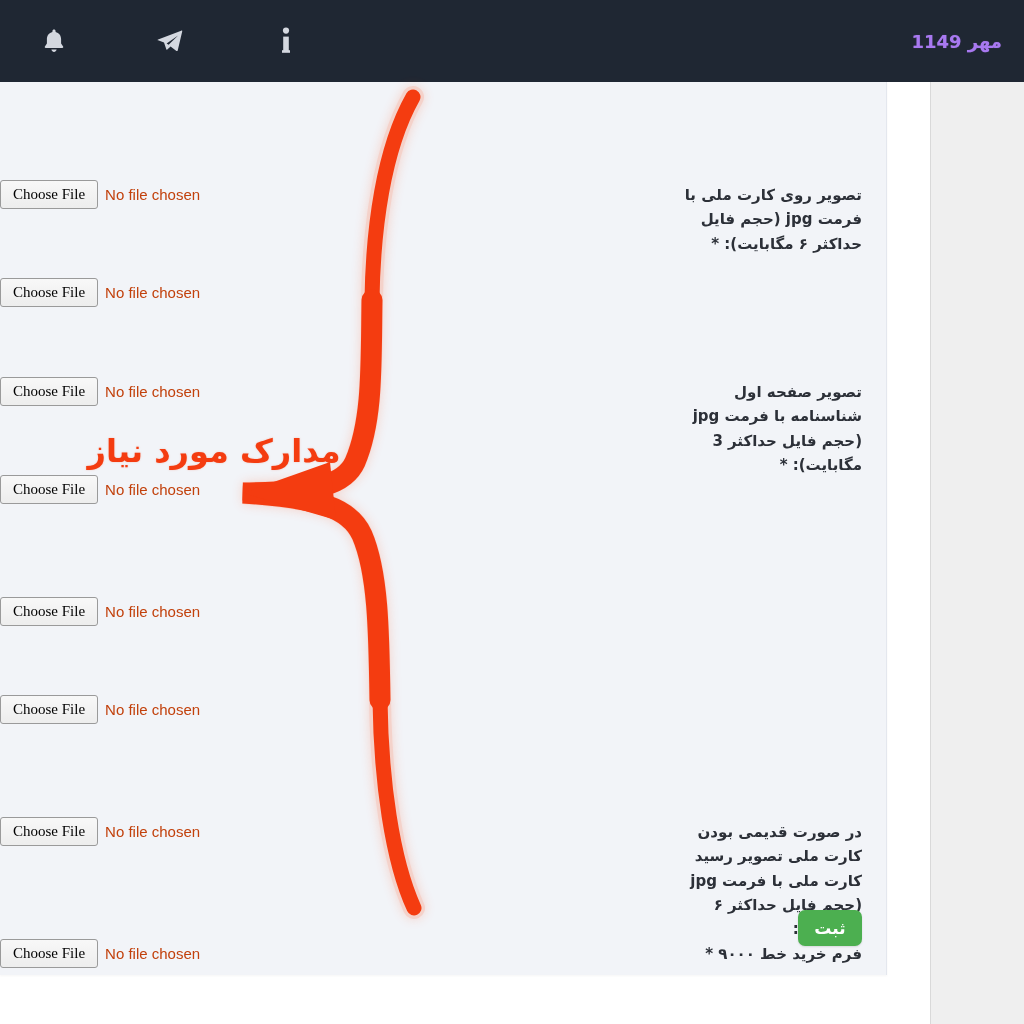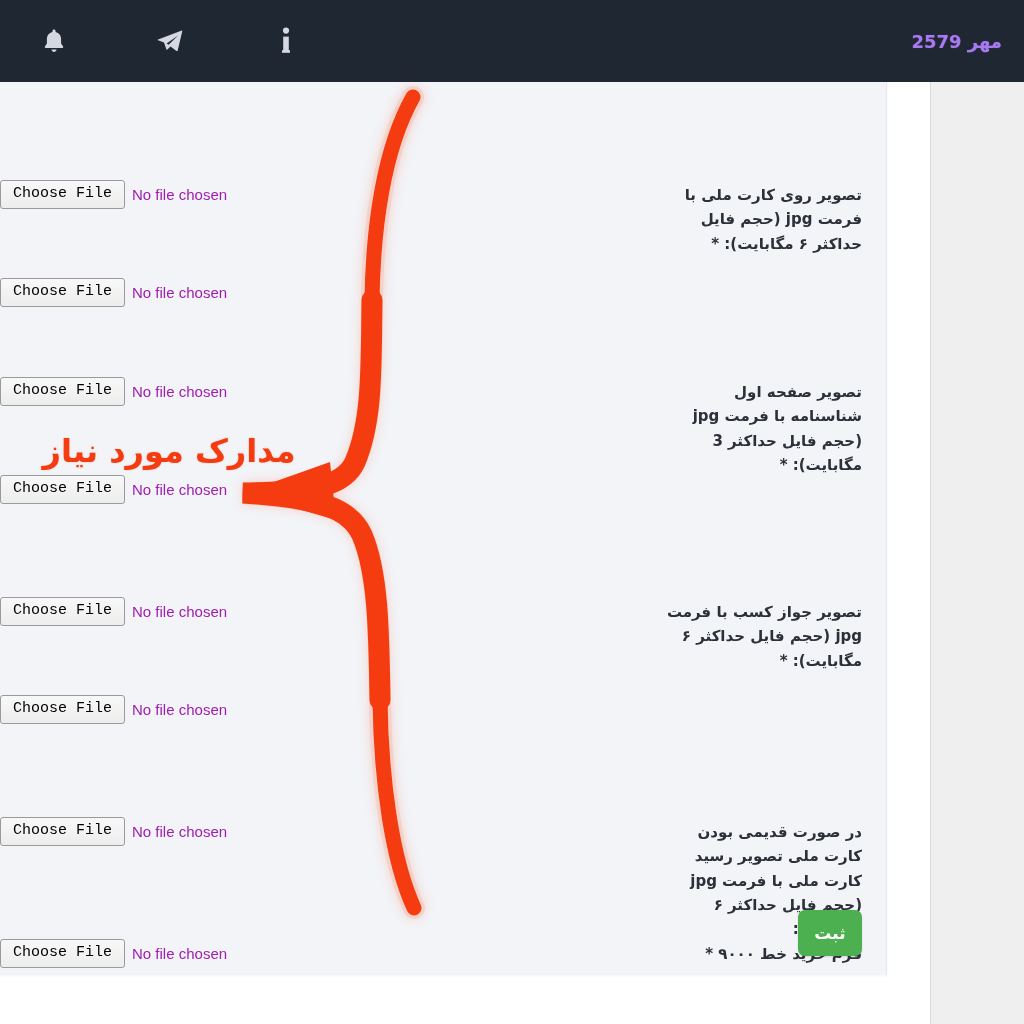--- a/index.html
+++ b/index.html
@@ -131,65 +131,66 @@
     align-items: center;
     gap: 7px;
     margin-left: 0;
     transform: translateX(-0px);
   }
 
   
   .form-row { position: absolute; left: 0; right: 0; margin: 0; }
 
   .choose-btn {
-    font-family: Liberation Mono, monospace;
+    font-family: Liberation Serif, serif;
     font-size: 15px;
     color: #000000;
     background: linear-gradient(#f8f8f8, #ededed);
     border: 1px solid #9a9a9a;
     border-radius: 3px;
     padding: 4px 12px 5px 12px;
     line-height: 1.2;
     cursor: pointer;
     white-space: nowrap;
   }
 
   .no-file {
     font-family: "Liberation Sans", "DejaVu Sans", sans-serif;
     font-size: 15px;
-    color: #a21caf;
+    color: #c2410c;
     white-space: nowrap;
   }
 
   
   .submit-wrap {
     position: absolute;
     right: 24px;
     top: 828px;
     direction: rtl;
   }
   .submit-btn {
     background: #4caf50;
     color: #ffffff;
     border: none;
     border-radius: 7px;
     width: 64px;
-    height: 46px;
+    height: 36px;
     font-family: "DejaVu Sans", sans-serif;
     font-size: 17px;
     font-weight: 700;
     cursor: pointer;
     box-shadow: 0 1px 2px rgba(0,0,0,.12);
   }
 
   
   .annotation-layer {
     position: absolute;
     inset: 0;
     pointer-events: none;
+    margin-left: 45px;
   }
   .annotation-layer svg { display: block; }
 
   .annotation-text {
     position: absolute;
     left: 24px;
     top: 432px;
     width: 290px;
     text-align: center;
     direction: rtl;
@@ -228,21 +229,21 @@
       <div class="nav-icon" title="info">
         <svg width="16" height="30" viewBox="0 0 16 30" fill="#d4d8e0">
           <circle cx="8" cy="4.6" r="3.1"></circle>
           <path d="M5.2 10.6h5.6v14.6H5.2z"></path>
           <path d="M4 24.2h8v2.6H4z"></path>
         </svg>
       </div>
 
     </div>
     <div class="nav-spacer"></div>
-    <div class="nav-date">مهر 2579</div>
+    <div class="nav-date">مهر 1149</div>
   </div>
 
   <div class="card">
     <div class="form-rows">
 
       <div class="form-row" style="top:98px;">
         <div class="row-label">تصویر روی کارت ملی با فرمت jpg (حجم فایل حداکثر ۶ مگابایت): *</div>
         <div class="row-field">
           <div class="file-input">
             <span class="no-file">No file chosen</span>
@@ -273,21 +274,20 @@
       <div class="form-row" style="top:393px;">
         <div class="row-field">
           <div class="file-input">
             <span class="no-file">No file chosen</span>
             <button class="choose-btn">Choose File</button>
           </div>
         </div>
       </div>
 
       <div class="form-row" style="top:515px;">
-        <div class="row-label">تصویر جواز کسب با فرمت jpg (حجم فایل حداکثر ۶ مگابایت): *</div>
         <div class="row-field">
           <div class="file-input">
             <span class="no-file">No file chosen</span>
             <button class="choose-btn">Choose File</button>
           </div>
         </div>
       </div>
 
       <div class="form-row" style="top:613px;">
         <div class="row-field">

